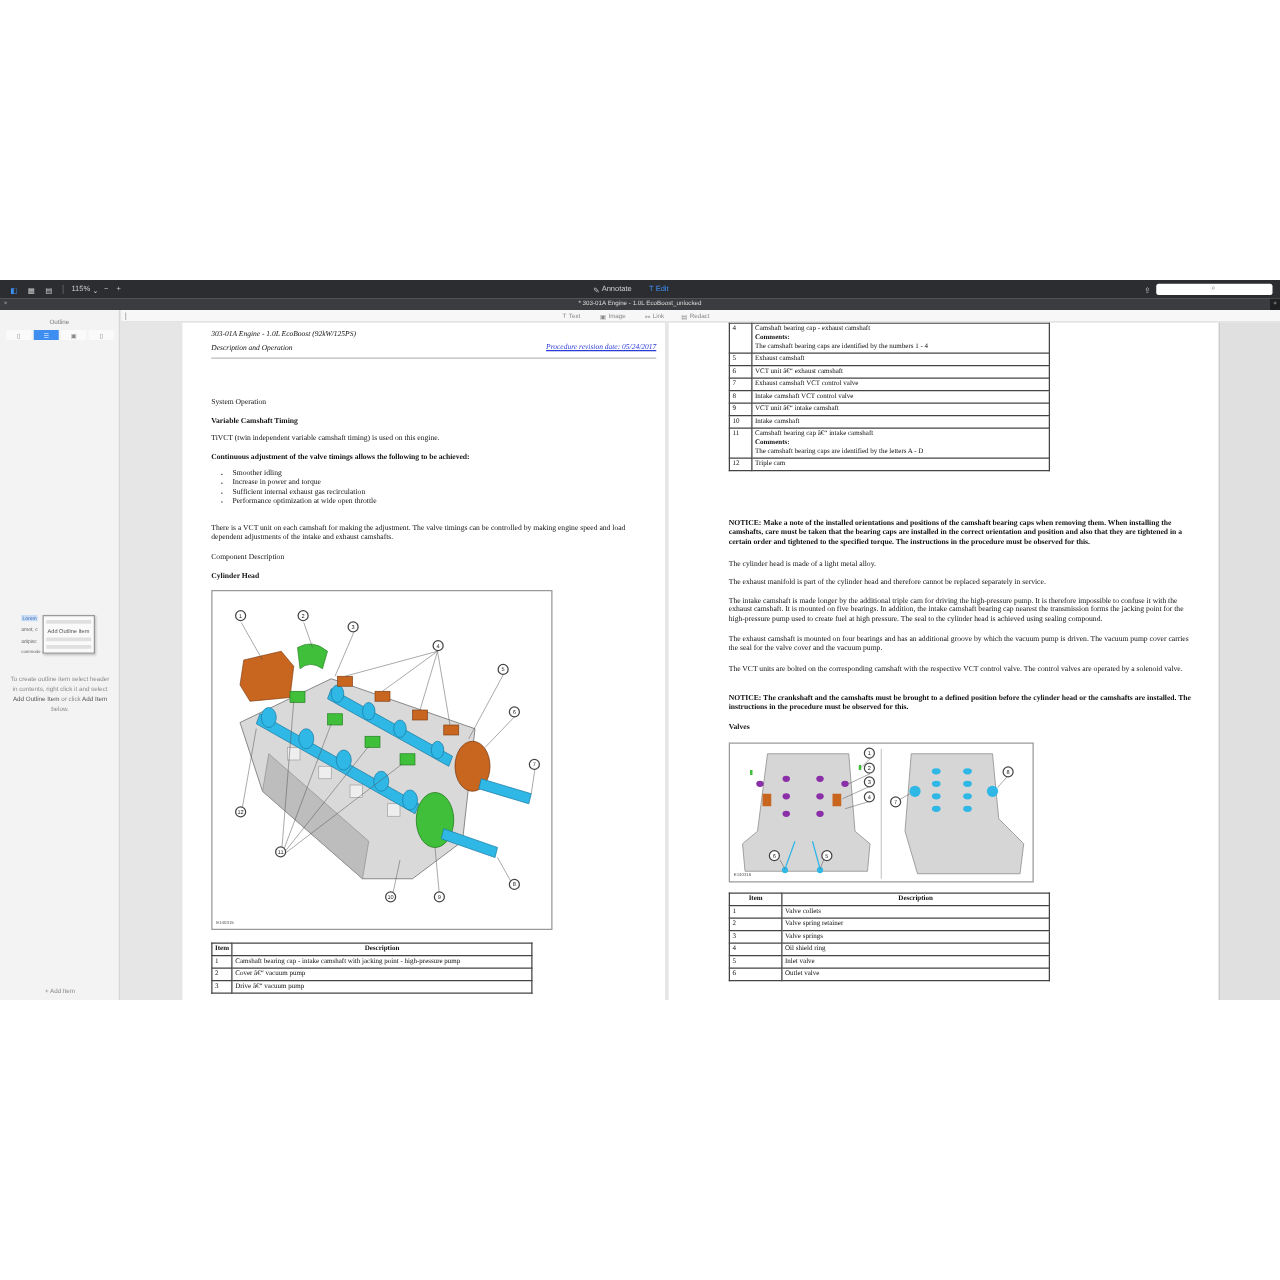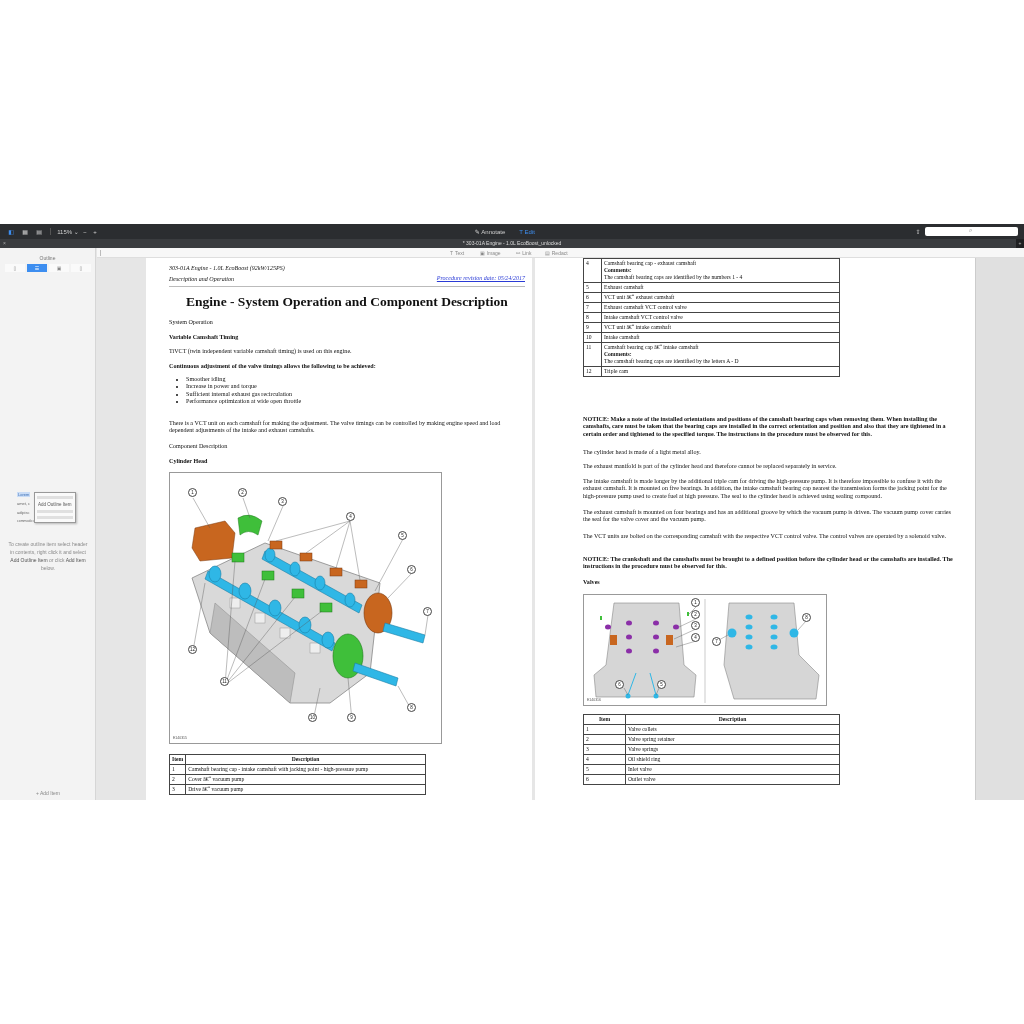--- a/index.html
+++ b/index.html
@@ -142,21 +142,20 @@
       </span>
   </div>
 
   <div class="canvas">
 
     <div class="page page1">
       <div class="hdr1">303-01A Engine - 1.0L EcoBoost (92kW/125PS)</div>
       <div class="hdr2">Description and Operation</div>
       <a class="hdr-link">Procedure revision date: 05/24/2017</a>
       <div class="hdr-rule"></div>
-      <div class="h1">Engine - System Operation and Component Description</div>
 
       <div class="abs p" style="top:61px">System Operation</div>
       <div class="abs p bold" style="top:76px">Variable Camshaft Timing</div>
       <div class="abs p" style="top:90px">TiVCT (twin independent variable camshaft timing) is used on this engine.</div>
       <div class="abs p bold" style="top:105px">Continuous adjustment of the valve timings allows the following to be achieved:</div>
       <ul class="abs p bul" style="top:118px">
         <li>Smoother idling</li>
         <li>Increase in power and torque</li>
         <li>Sufficient internal exhaust gas recirculation</li>
         <li>Performance optimization at wide open throttle</li>

